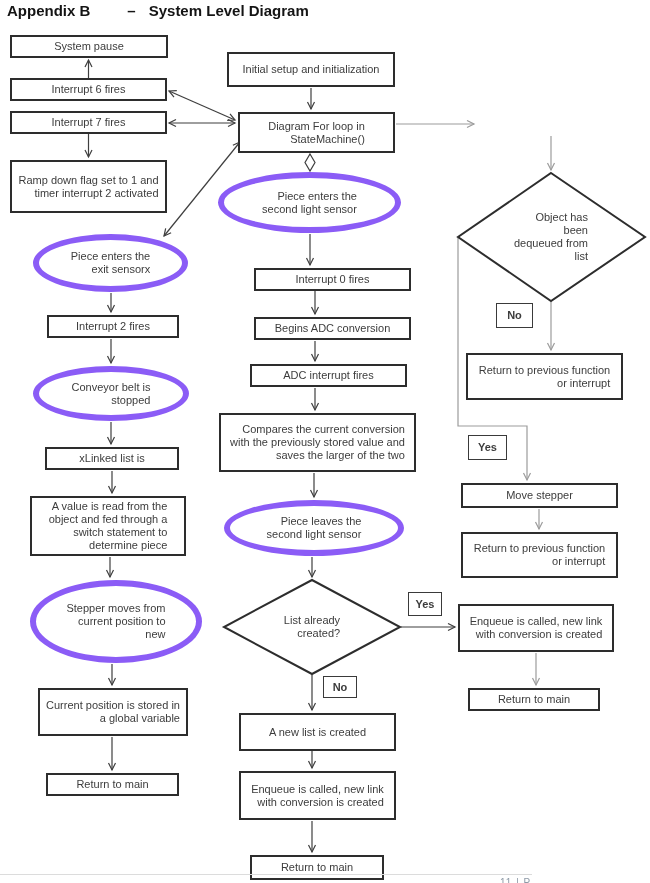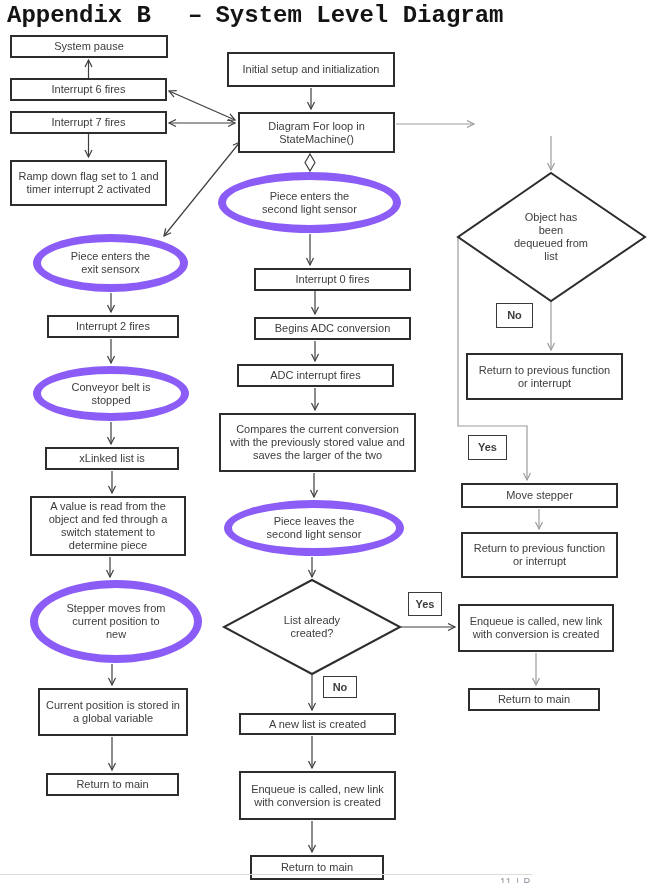--- a/index.html
+++ b/index.html
@@ -1,28 +1,28 @@
 <!DOCTYPE html>
 <html><head>
 <meta charset="utf-8">
 <style>
   html,body { margin:0; padding:0; background:#ffffff; }
   body { width:650px; height:883px; font-family:"Liberation Sans", sans-serif; }
   .canvas { position:relative; width:650px; height:883px; overflow:hidden; background:#ffffff; }
 
   .title { position:absolute; left:7px; top:2px; display:flex; align-items:flex-start;
-           font-family:Liberation Mono, monospace; font-size:24px; font-weight:bold; color:#141414; }
+           font-family:Liberation Sans, sans-serif; font-size:15px; font-weight:bold; color:#141414; }
   .t-dash { margin:0 13px 0 37px; }
 
   .wires { position:absolute; left:0; top:0; width:650px; height:883px; }
 
   .node { position:absolute; box-sizing:border-box; display:flex; align-items:center; justify-content:center;
-          text-align:center; color:#3c3c3c; font-size:11px; line-height:13px; white-space:pre-line; }
+          text-align:right; color:#3c3c3c; font-size:11px; line-height:13px; white-space:pre-line; }
   .box     { border:2px solid #2d2d2d; background:#ffffff; }
-  .ellipse { border:8px solid #8b5cf6; background:#ffffff; border-radius:50%; }
+  .ellipse { border:6px solid #8b5cf6; background:#ffffff; border-radius:50%; }
   .tag     { border:1px solid #3a3a3a; background:#ffffff;font-weight:bold; }
   .dtext   { background:transparent; }
 
   .footer-line { position:absolute; left:0; top:874px; width:532px; height:1px; background:#dcdcdc; }
   .footer-frag { position:absolute; left:500px; top:877px; height:6px; overflow:hidden;
                  font-size:10px; line-height:12px; color:#8d99a6; letter-spacing:1px; }
 </style>
 </head>
 <body>
 
@@ -81,21 +81,21 @@
     </g>
 
     <polygon points="310,154 315,162.5 310,171 305,162.5" fill="#ffffff" stroke="#3f3f3f" stroke-width="1.2"></polygon>
     <polygon points="312,580 400,627 312,674 224,627" fill="#ffffff" stroke="#2d2d2d" stroke-width="2"></polygon>
     <polygon points="551,173 645,237 551,301 458,237" fill="#ffffff" stroke="#2d2d2d" stroke-width="2"></polygon>
   </svg>
 
   <div class="node box" style="left:10px;top:35px;width:158px;height:23px">System pause</div>
   <div class="node box" style="left:10px;top:78px;width:157px;height:23px">Interrupt 6 fires</div>
   <div class="node box" style="left:10px;top:111px;width:157px;height:23px">Interrupt 7 fires</div>
-  <div class="node box" style="left:10px;top:160px;width:157px;height:46px">Ramp down flag set to 1 and
+  <div class="node box" style="left:10px;top:160px;width:157px;height:53px">Ramp down flag set to 1 and
 timer interrupt 2 activated</div>
   <div class="node ellipse" style="left:33px;top:234px;width:155px;height:58px">Piece enters the
 exit sensorx</div>
   <div class="node box" style="left:47px;top:315px;width:132px;height:23px">Interrupt 2 fires</div>
   <div class="node ellipse" style="left:33px;top:366px;width:156px;height:55px">Conveyor belt is
 stopped</div>
   <div class="node box" style="left:45px;top:447px;width:134px;height:23px">xLinked list is</div>
   <div class="node box" style="left:30px;top:496px;width:156px;height:60px">A value is read from the
 object and fed through a
 switch statement to
@@ -107,31 +107,31 @@
 new</div>
   <div class="node box" style="left:46px;top:773px;width:133px;height:23px">Return to main</div>
 
   <div class="node box" style="left:227px;top:52px;width:168px;height:35px">Initial setup and initialization</div>
   <div class="node box" style="left:238px;top:112px;width:157px;height:41px">Diagram For loop in
 StateMachine()</div>
   <div class="node ellipse" style="left:218px;top:172px;width:183px;height:61px">Piece enters the
 second light sensor</div>
   <div class="node box" style="left:254px;top:268px;width:157px;height:23px">Interrupt 0 fires</div>
   <div class="node box" style="left:254px;top:317px;width:157px;height:23px">Begins ADC conversion</div>
-  <div class="node box" style="left:237px;top:364px;width:157px;height:23px">ADC interrupt fires</div>
+  <div class="node box" style="left:250px;top:364px;width:157px;height:23px">ADC interrupt fires</div>
   <div class="node box" style="left:219px;top:413px;width:197px;height:59px">Compares the current conversion
 with the previously stored value and
 saves the larger of the two</div>
   <div class="node ellipse" style="left:224px;top:500px;width:180px;height:56px">Piece leaves the
 second light sensor</div>
   <div class="node dtext" style="left:252px;top:600px;width:120px;height:54px">List already
 created?</div>
   <div class="node tag" style="left:408px;top:592px;width:34px;height:24px">Yes</div>
   <div class="node tag" style="left:323px;top:676px;width:34px;height:22px">No</div>
-  <div class="node box" style="left:239px;top:713px;width:157px;height:22px">A new list is created</div>
+  <div class="node box" style="left:239px;top:713px;width:157px;height:38px">A new list is created</div>
   <div class="node box" style="left:239px;top:771px;width:157px;height:49px">Enqueue is called, new link
 with conversion is created</div>
   <div class="node box" style="left:250px;top:855px;width:134px;height:25px">Return to main</div>
 
   <div class="node dtext" style="left:493px;top:201px;width:116px;height:72px">Object has
 been
 dequeued from
 list</div>
   <div class="node tag" style="left:496px;top:303px;width:37px;height:25px">No</div>
   <div class="node box" style="left:466px;top:353px;width:157px;height:47px">Return to previous function

